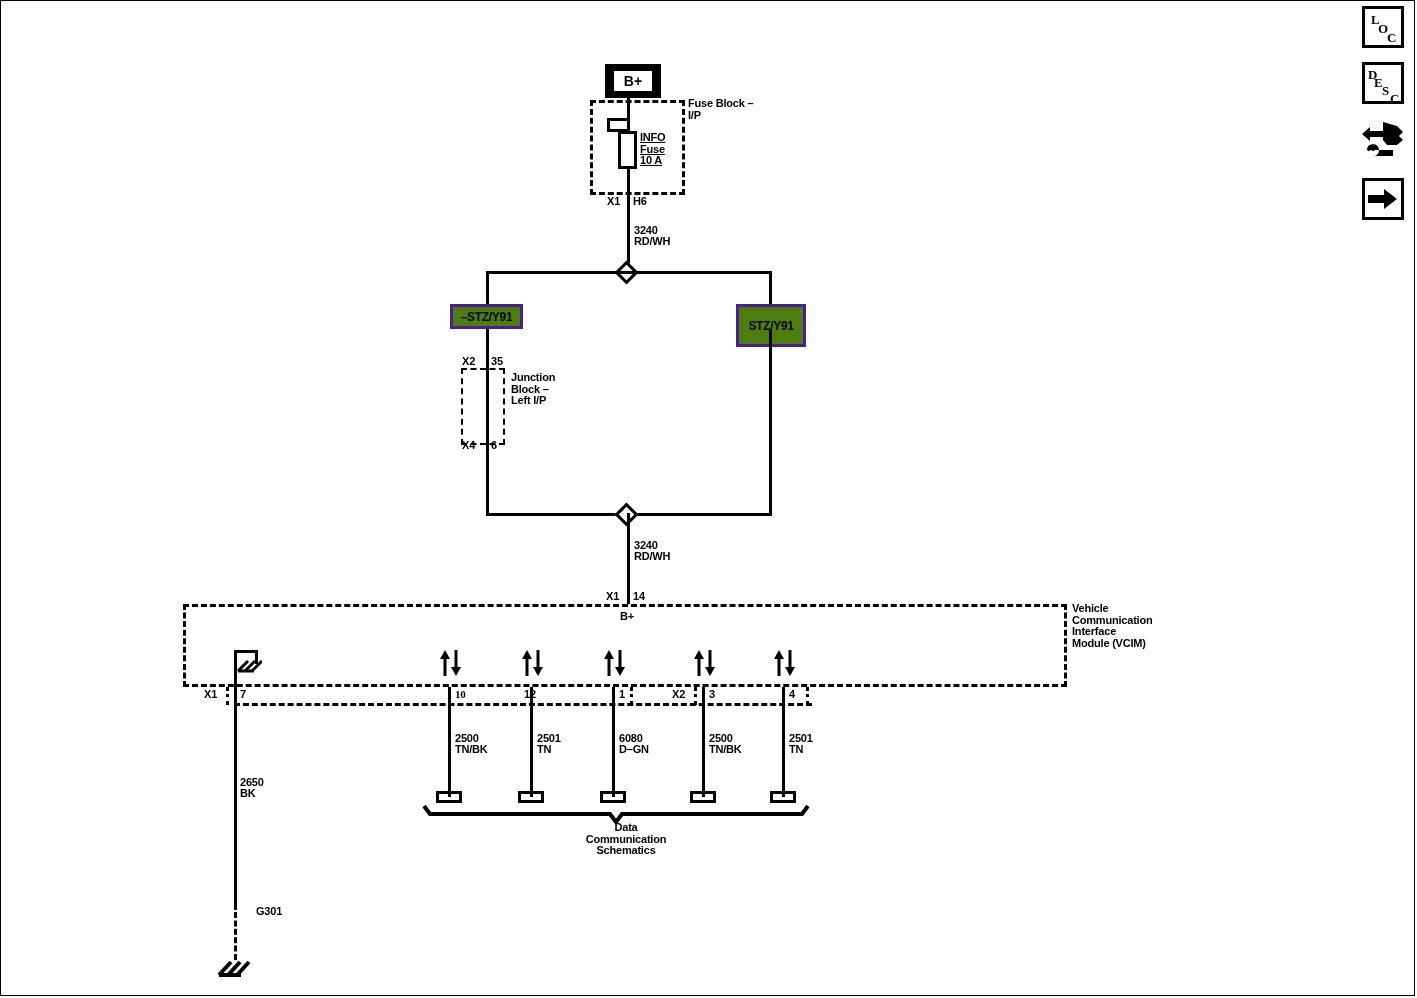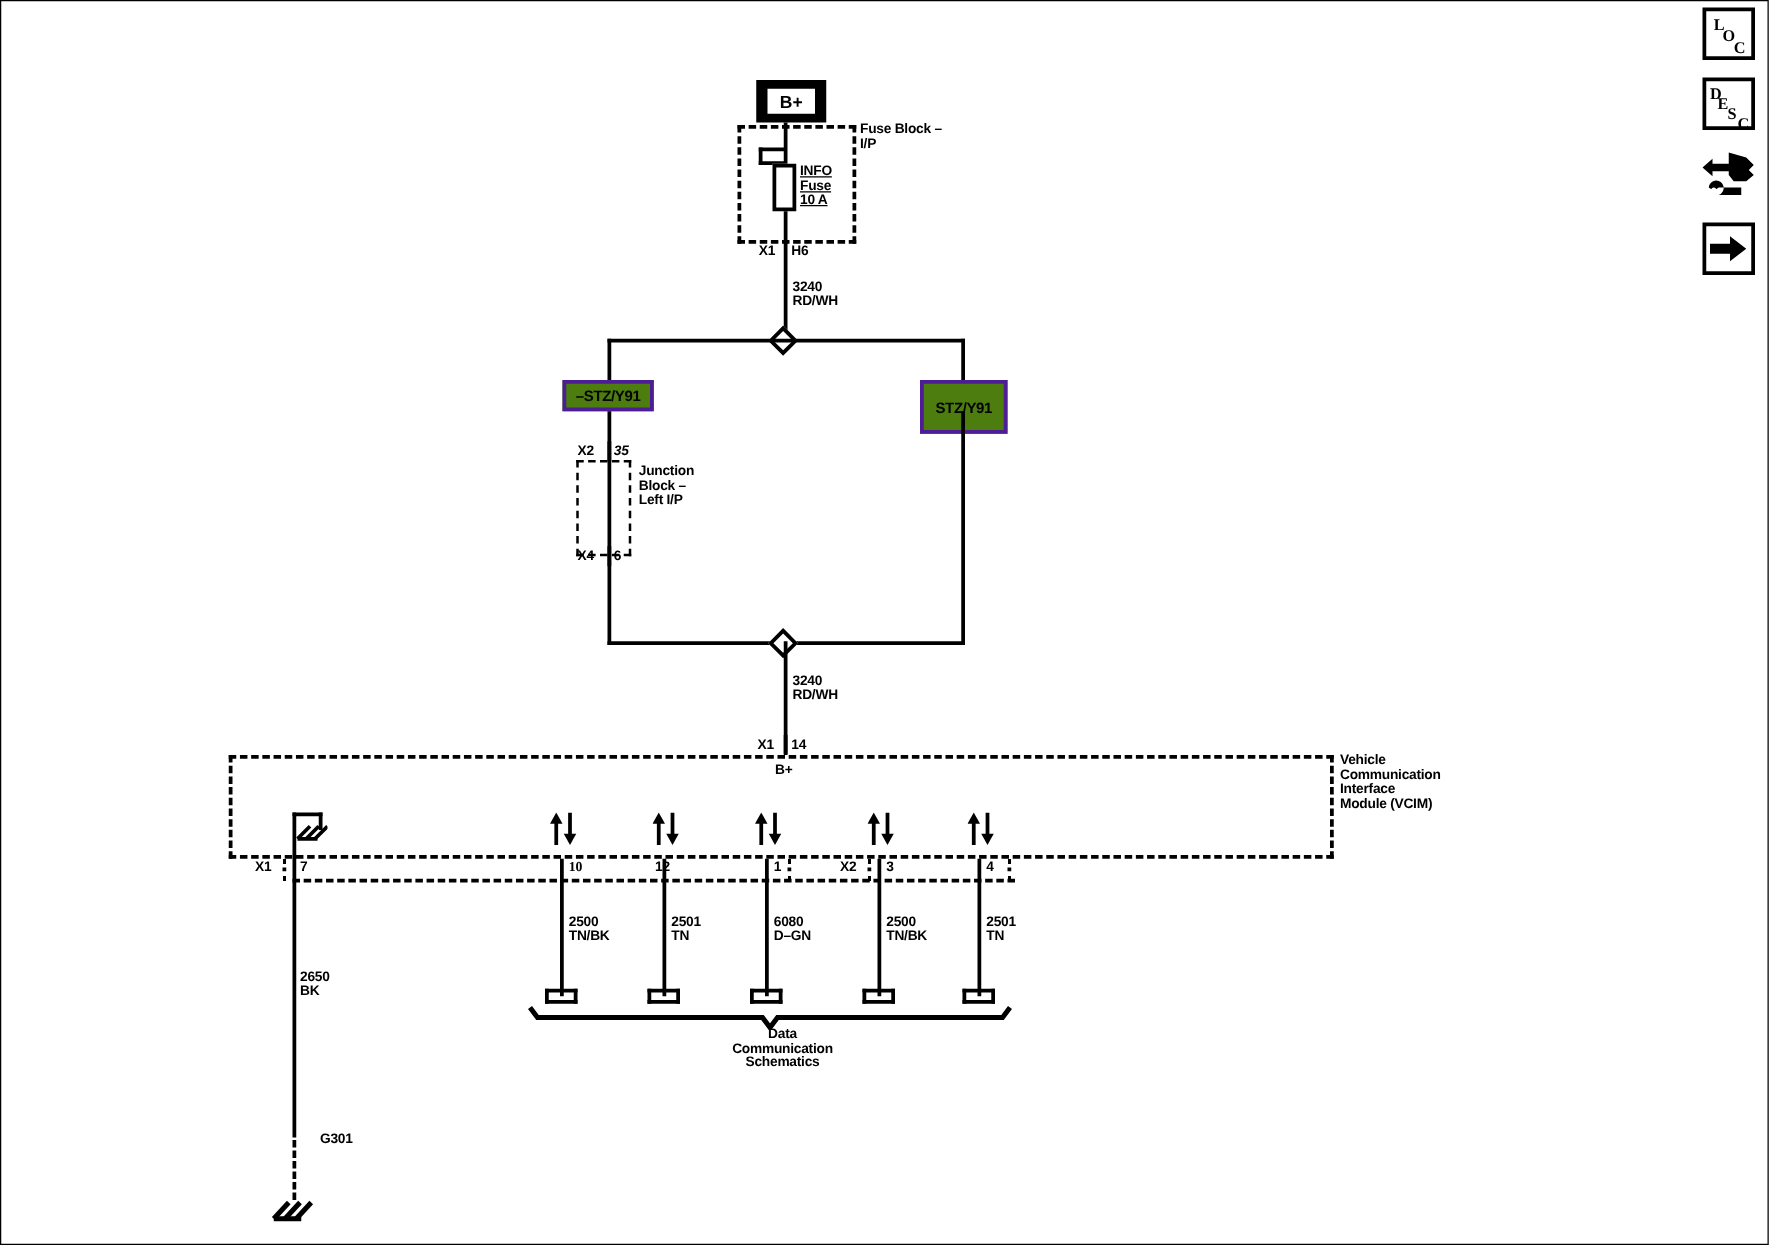--- a/index.html
+++ b/index.html
@@ -203,21 +203,21 @@
   <div class="wire-v" style="left:486px; top:271px; height:35px;"></div>
   <div class="conn-box" style="left:450px; top:304px; width:73px; height:25px;">–STZ/Y91</div>
   <div class="wire-v" style="left:486px; top:329px; height:187px;"></div>
 
   <div class="wire-v" style="left:769px; top:271px; height:35px;"></div>
   <div class="conn-box" style="left:736px; top:304px; width:70px; height:43px;">STZ/Y91</div>
   <div class="wire-v" style="left:769px; top:329px; height:187px;"></div>
 
   <div class="lbl" style="left:462px; top:356px;">X2</div>
   <div class="wire-v" style="left:486px; top:353px; height:16px;"></div>
-  <div class="lbl" style="left:491px; top:356px;font-style:italic;">35</div>
+  <div class="lbl" style="left:491px; top:356px;">35</div>
 
   <div class="dashbox-thin" style="left:461px; top:368px; width:44px; height:77px;"></div>
   <div class="lbl" style="left:511px; top:372px;">Junction
 Block –
 Left I/P</div>
 
   <div class="lbl" style="left:462px; top:440px;">X4</div>
   <div class="wire-v" style="left:486px; top:437px; height:16px;"></div>
   <div class="lbl" style="left:491px; top:440px;">6</div>
 

